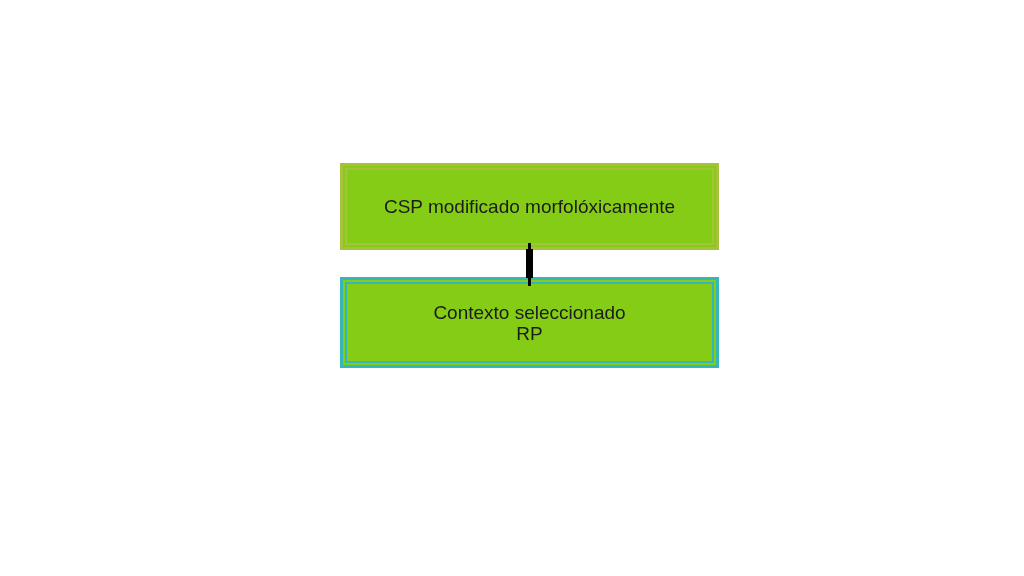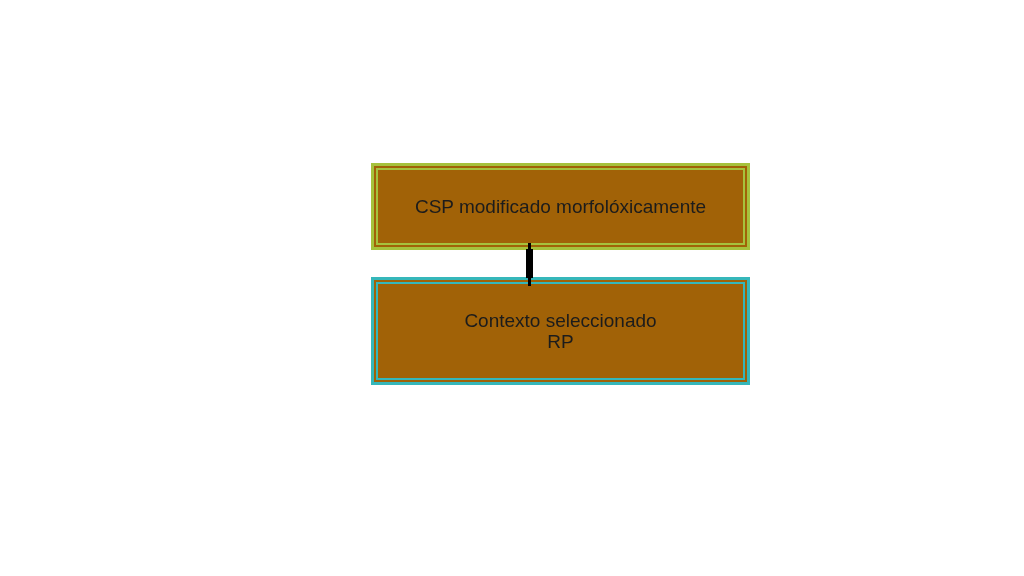--- a/index.html
+++ b/index.html
@@ -15,22 +15,21 @@
     overflow: hidden;
     font-family: "Liberation Sans", sans-serif;
   }
   
   .node {
     position: absolute;
     box-sizing: border-box;
     border-style: solid;
     border-width: 3px;
     padding: 2px;
-    background: #a16207;
-    margin-left: 31px;
+    background: #84cc16;
   }
   .node-inner {
     box-sizing: border-box;
     width: 100%;
     height: 100%;
     border-style: solid;
     border-width: 2px;
     display: flex;
     flex-direction: column;
     align-items: center;
@@ -48,21 +47,21 @@
     top: 163px;
     width: 379px;
     height: 87px;
     border-color: #a6c23c;
   }
   .node-green .node-inner { border-color: #a6c23c; }
   .node-teal {
     left: 340px;
     top: 277px;
     width: 379px;
-    height: 108px;
+    height: 91px;
     border-color: #35b7ba;
   }
   .node-teal .node-inner { border-color: #35b7ba; }
   
   .connector-thin {
     position: absolute;
     left: 528px;
     top: 243px;
     width: 3px;
     height: 43px;

